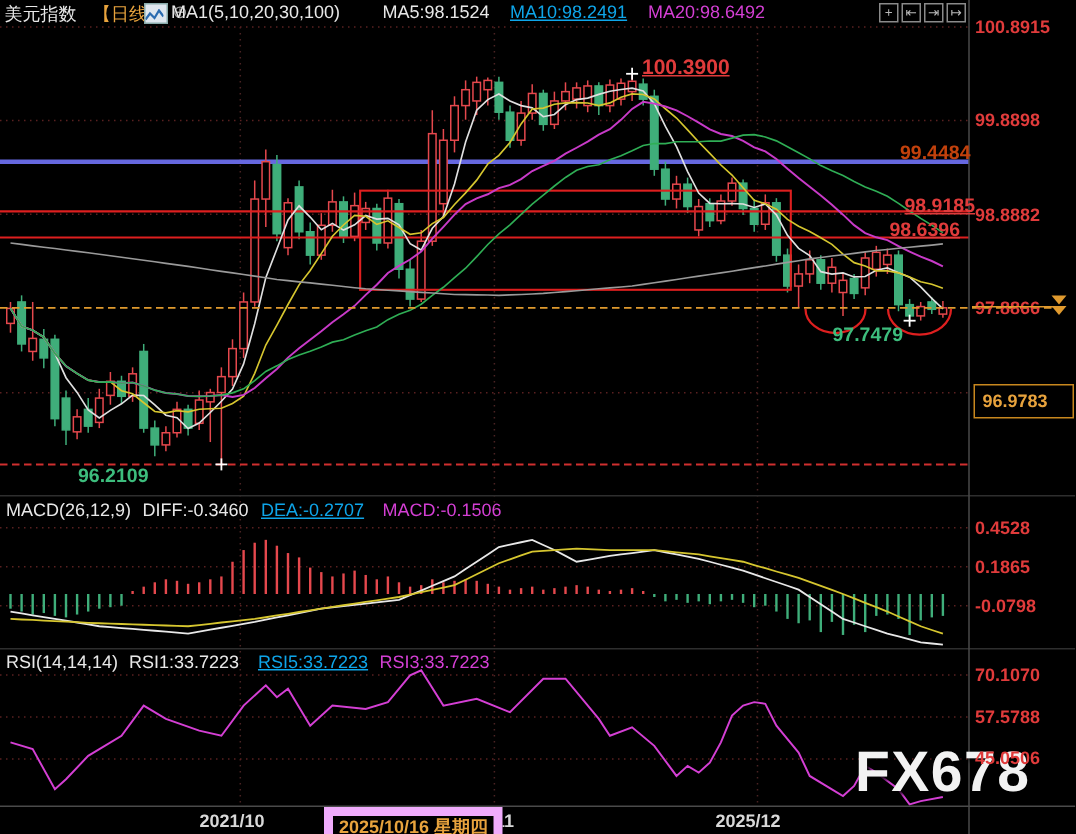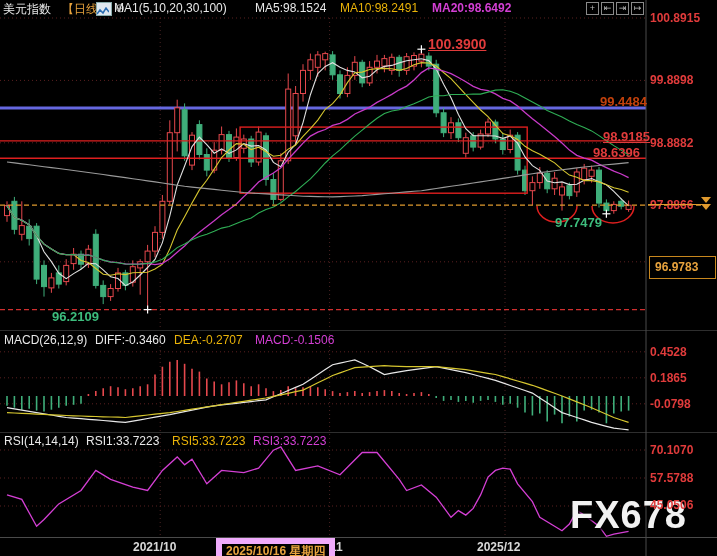--- a/index.html
+++ b/index.html
@@ -1,21 +1,21 @@
 <!DOCTYPE html>
 <html><head>
 <meta charset="utf-8">
 <style>
   html,body{margin:0;padding:0;background:#000;}
   #app{position:relative;width:717px;height:556px;background:#000;overflow:hidden;
        font-family:"Liberation Sans",sans-serif;}
   #chart-svg{position:absolute;left:0;top:0;z-index:1;}
   .lbl{position:absolute;white-space:nowrap;z-index:3;}
   .h{font-size:12px;top:1px;font-weight:normal;}
-  .white{color:#e8e8e8;} .yellow{color:#eab308;} .magenta{color:#d43fd4;}
+  .white{color:#e8e8e8;} .yellow{color:#0ea5e9;text-decoration:underline;} .magenta{color:#d43fd4;}
   .orange{color:#e8a33d;} .gray{color:#9a9a9a;}
   .axl{color:#e03b3b;font-weight:bold;font-size:12px;left:650px;}
   .inlbl{font-weight:bold;font-size:13px;}
   .red-lbl{color:#e03b3b;text-decoration:underline;} .green-lbl{color:#3dbd7d;} .blue-lbl{color:#c2410c;}
   .tbtn{position:absolute;top:2px;width:13px;height:13px;border:1px solid #8a8a8a;
         color:#b8b8b8;font-size:9px;line-height:11px;text-align:center;
         box-sizing:border-box;z-index:3;background:#000;}
   .pbox{position:absolute;left:649px;top:256px;width:60px;height:21px;border:1px solid #c8871e;
         color:#e8a33d;font-size:12px;font-weight:bold;line-height:21px;padding-left:5px;
         background:#000;z-index:3;}
@@ -363,21 +363,21 @@
     <span id="chart-icon">
       <svg width="12" height="10" viewBox="0 0 12 10">
           <polyline points="0,7 3,3 6,6 9,1 12,5" fill="none" stroke="#2b6cb0" stroke-width="1.5"></polyline>
         </svg>
     </span>
 
     <span class="lbl h white" style="left:114px;font-weight:normal;left:114px"></span>
     <span class="lbl h white" style="left:114px;font-weight:normal">MA1(5,10,20,30,100)</span>
     <span class="lbl h white" style="left:255px;font-weight:normal">MA5:98.1524</span>
     <span class="lbl h yellow" style="left:340px;font-weight:normal">MA10:98.2491</span>
-    <span class="lbl h magenta" style="left:432px;font-weight:bold">MA20:98.6492</span>
+    <span class="lbl h magenta" style="left:432px;font-weight:normal">MA20:98.6492</span>
   </div>
 
   <div>
     <span class="tbtn" style="left:586px">+</span>
     <span class="tbtn" style="left:601px">⇤</span>
     <span class="tbtn" style="left:616px">⇥</span>
     <span class="tbtn" style="left:631px">↦</span>
   </div>
 
   <span class="lbl axl" style="top:11px">100.8915</span>

